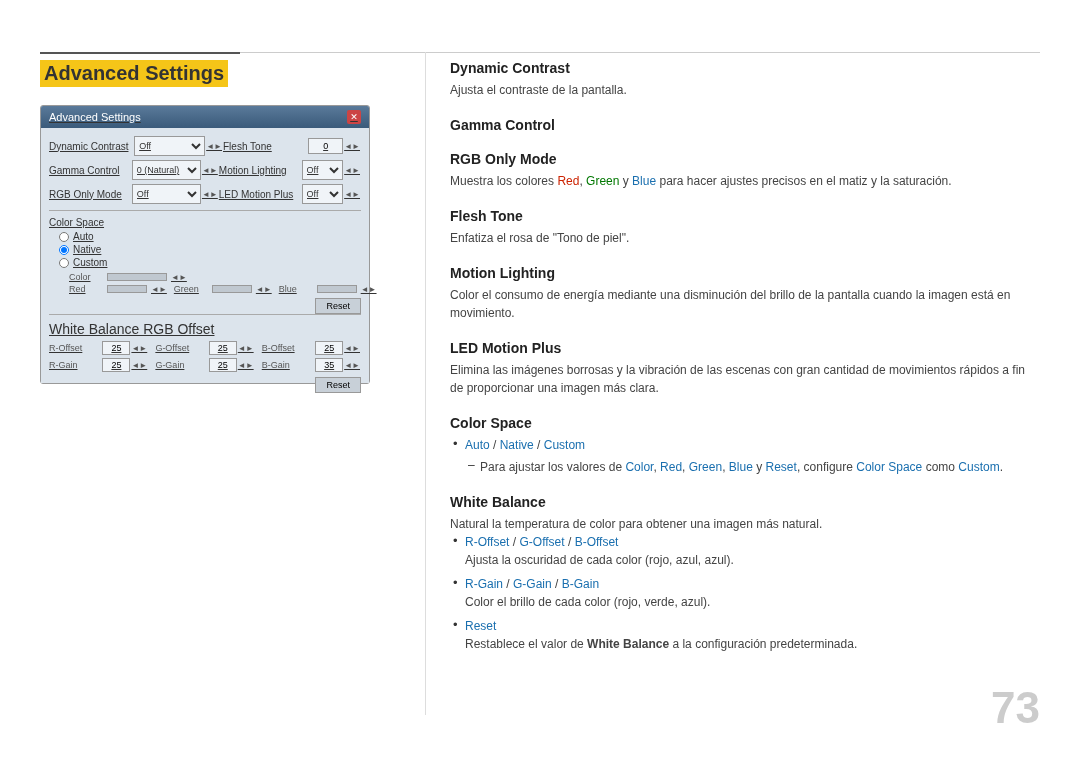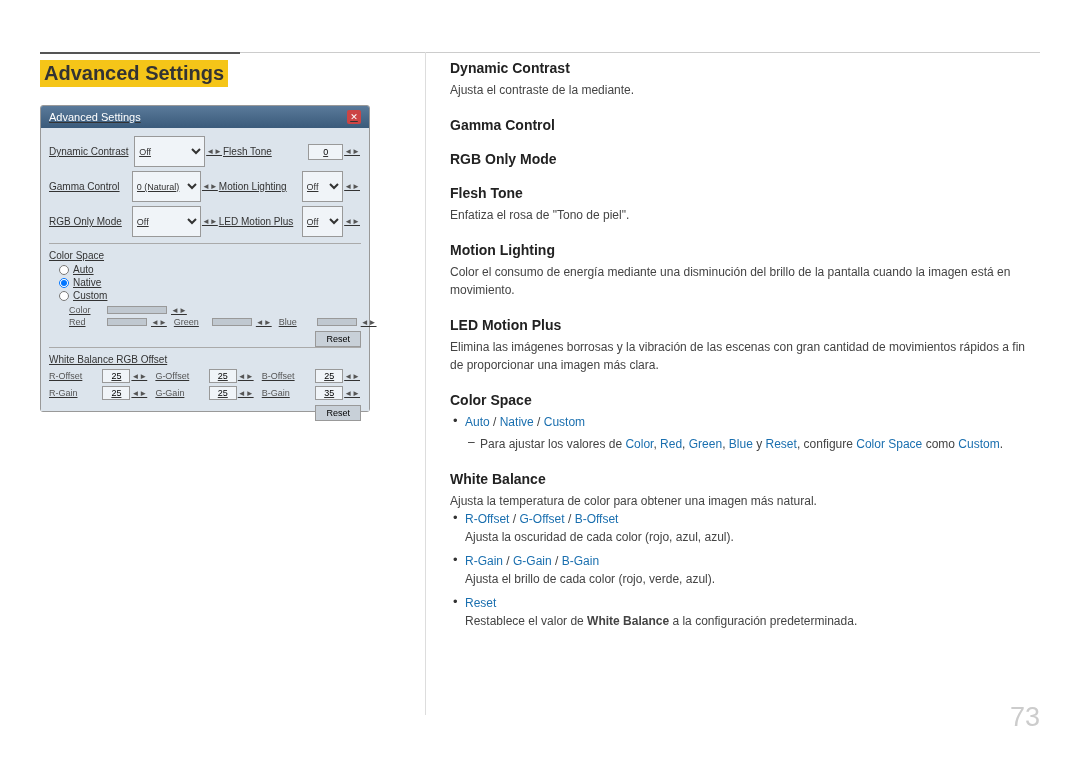--- a/index.html
+++ b/index.html
@@ -94,21 +94,21 @@
       font-size: 10px;
     }
     .dialog-label {
       width: 90px;
       color: #333;
       font-size: 10px;
     }
     .dialog-select {
       width: 75px;
       font-size: 9px;
-      height: 31px;
+      height: 20px;
       background: #f0f4f8;
       border: 1px solid #999;
       color: #333;
     }
     .dialog-input-sm {
       width: 35px;
       font-size: 9px;
       height: 16px;
       background: #f0f4f8;
       border: 1px solid #999;
@@ -159,21 +159,21 @@
       background: #c0c8d0;
       border: 1px solid #999;
       margin: 0 3px;
     }
     .dialog-separator {
       border: none;
       border-top: 1px solid #aaa;
       margin: 6px 0;
     }
     .wb-section-title {
-      font-size: 10px;
+      font-size: 14px;
       color: #333;
       margin-bottom: 4px;
     }
     .wb-row {
       display: flex;
       align-items: center;
       margin-bottom: 3px;
       font-size: 10px;
     }
     .wb-label {
@@ -269,23 +269,23 @@
       position: absolute;
       left: -12px;
       color: #333;
     }
 
     
     .page-number {
       position: absolute;
       bottom: 30px;
       right: 40px;
-      font-size: 27px;
+      font-size: 44px;
       color: #ccc;
-      font-weight: normal;
+      font-weight: bold;
     }
 
     
     .panel-divider {
       position: absolute;
       top: 52px;
       left: 425px;
       width: 1px;
       height: calc(100% - 100px);
       background: #ddd;
@@ -430,29 +430,32 @@
 
   </div>
 </div>
 
 <div class="panel-divider"></div>
 
 <div class="right-panel">
 
   <div class="content-section">
     <div class="content-heading">Dynamic Contrast</div>
-    <p class="content-text">Ajusta el contraste de la mediante.</p>
+    <p class="content-text">Ajusta el contraste de la pantalla.</p>
   </div>
 
   <div class="content-section">
     <div class="content-heading">Gamma Control</div>
   </div>
 
   <div class="content-section">
     <div class="content-heading">RGB Only Mode</div>
+    <p class="content-text">
+      Muestra los colores <span class="link-red">Red</span>, <span class="link-green">Green</span> y <span class="link-blue">Blue</span> para hacer ajustes precisos en el matiz y la saturación.
+    </p>
   </div>
 
   <div class="content-section">
     <div class="content-heading">Flesh Tone</div>
     <p class="content-text">Enfatiza el rosa de "Tono de piel".</p>
   </div>
 
   <div class="content-section">
     <div class="content-heading">Motion Lighting</div>
     <p class="content-text">Color el consumo de energía mediante una disminución del brillo de la pantalla cuando la imagen está en movimiento.</p>
@@ -476,35 +479,35 @@
               Para ajustar los valores de <span class="link-blue">Color</span>, <span class="link-blue">Red</span>, <span class="link-blue">Green</span>, <span class="link-blue">Blue</span> y <span class="link-blue">Reset</span>, configure <span class="link-blue">Color Space</span> como <span class="link-blue">Custom</span>.
             </span>
           </li>
         </ul>
       </li>
     </ul>
   </div>
 
   <div class="content-section">
     <div class="content-heading">White Balance</div>
-    <p class="content-text">Ajusta la temperatura de color para obtener una imagen más natural.</p>
+    <p class="content-text">Natural la temperatura de color para obtener una imagen más natural.</p>
     <ul class="bullet-list">
       <li>
         <span class="content-text">
           <span class="link-blue">R-Offset</span> / <span class="link-blue">G-Offset</span> / <span class="link-blue">B-Offset</span>
         </span>
         <br>
         <span class="content-text">Ajusta la oscuridad de cada color (rojo, azul, azul).</span>
       </li>
       <li>
         <span class="content-text">
           <span class="link-blue">R-Gain</span> / <span class="link-blue">G-Gain</span> / <span class="link-blue">B-Gain</span>
         </span>
         <br>
-        <span class="content-text">Ajusta el brillo de cada color (rojo, verde, azul).</span>
+        <span class="content-text">Color el brillo de cada color (rojo, verde, azul).</span>
       </li>
       <li>
         <span class="content-text">
           <span class="link-blue">Reset</span>
         </span>
         <br>
         <span class="content-text">Restablece el valor de <strong>White Balance</strong> a la configuración predeterminada.</span>
       </li>
     </ul>
   </div>

